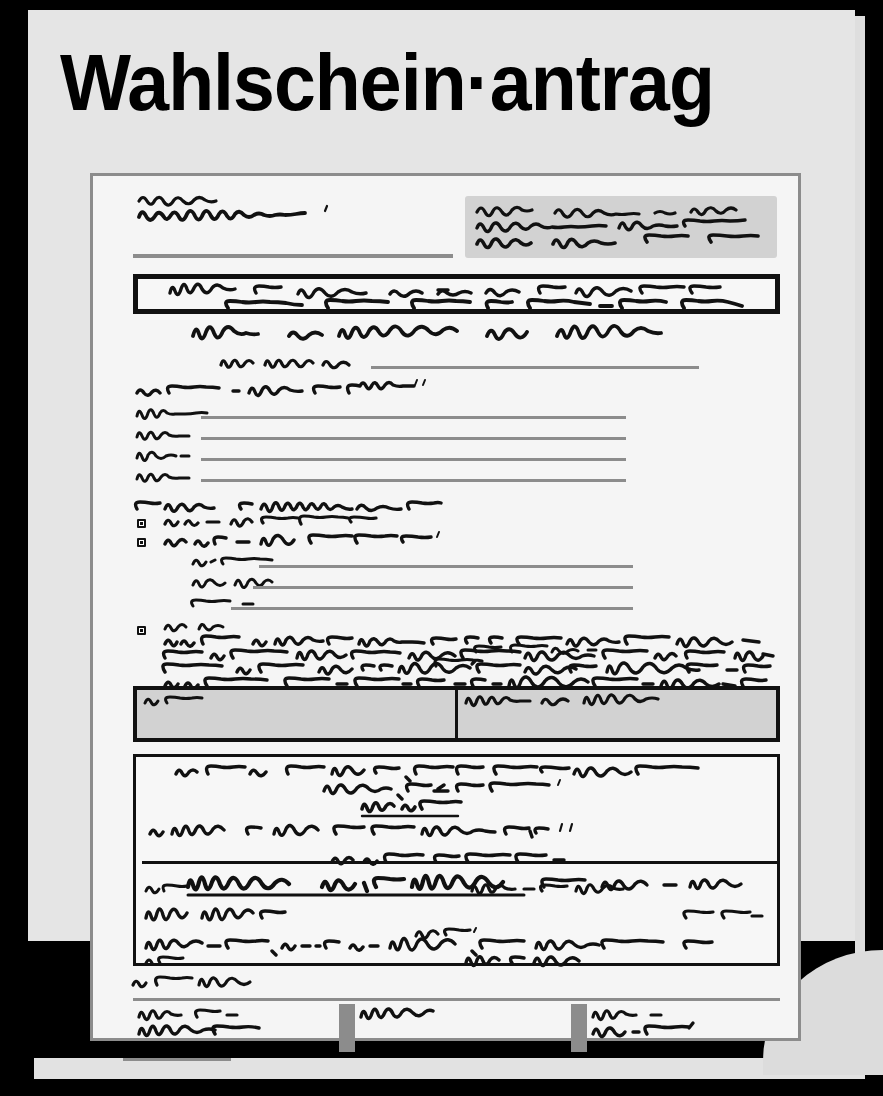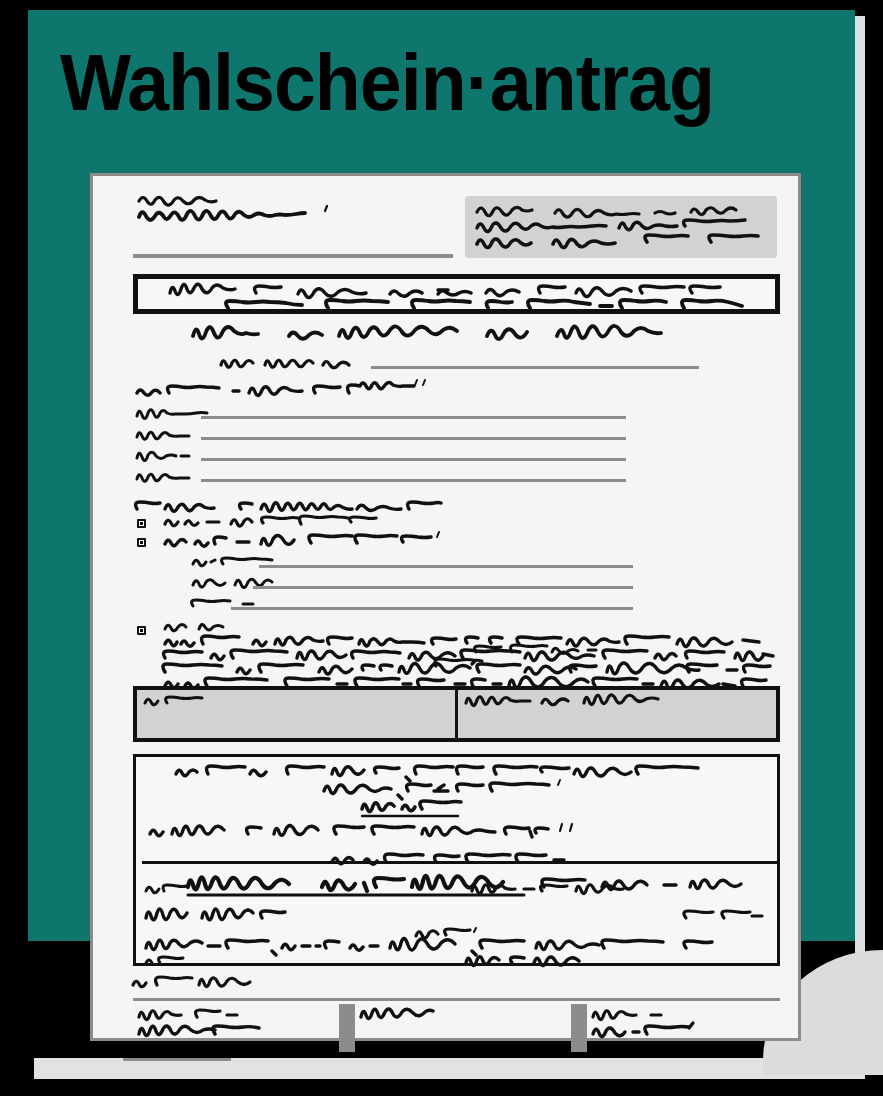--- a/index.html
+++ b/index.html
@@ -12,21 +12,21 @@
     overflow: hidden;
   }
 
   
   #page-sheet {
     position: absolute;
     left: 28px;
     top: 10px;
     width: 827px;
     height: 931px;
-    background: #0f766e;
+    background: #e5e5e5;
   }
 
   
   #sheet-shadow-right {
     position: absolute;
     left: 855px;
     top: 16px;
     width: 10px;
     height: 1063px;
     background: #dedede;

